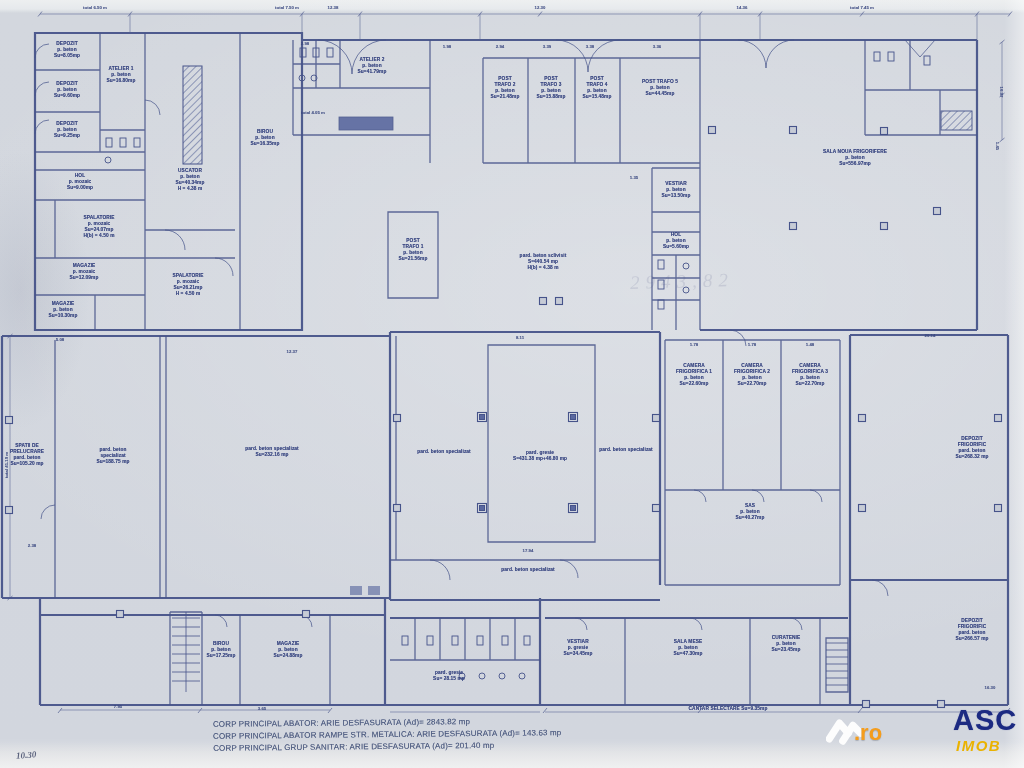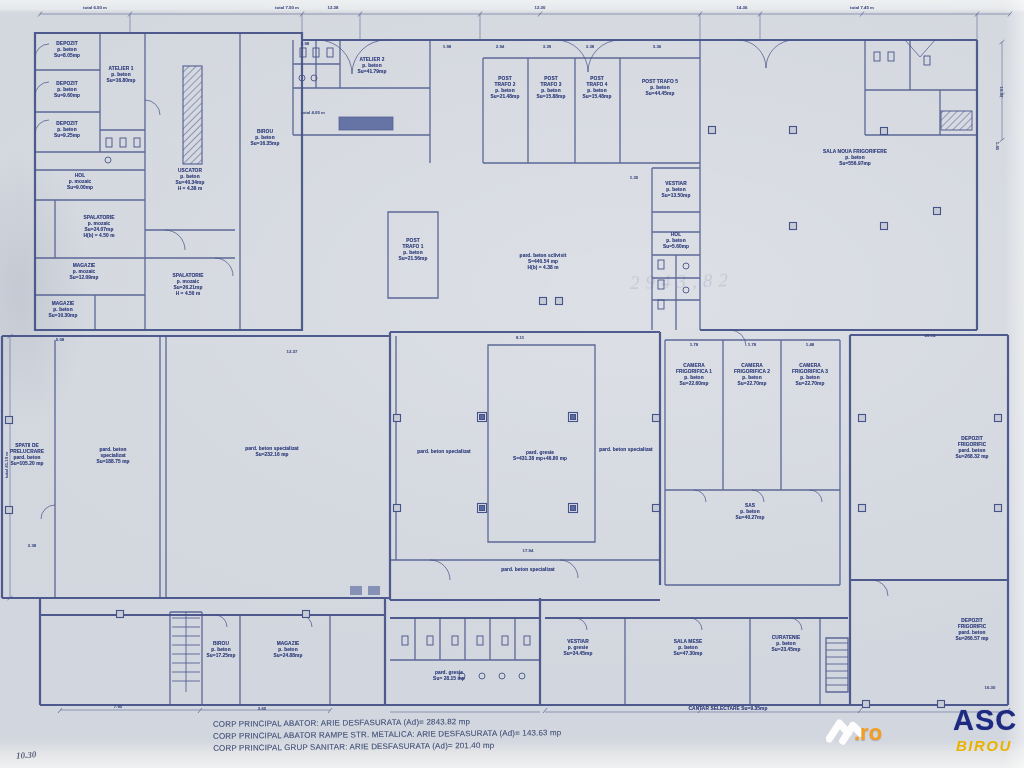--- a/index.html
+++ b/index.html
@@ -380,21 +380,21 @@
   <div id="hand-faint">2943,82</div>
   <div id="hand-bl">10.30</div>
 
   <div id="notes">
     <div>CORP PRINCIPAL ABATOR: ARIE DESFASURATA (Ad)= 2843.82 mp</div>
     <div>CORP PRINCIPAL ABATOR RAMPE STR. METALICA: ARIE DESFASURATA (Ad)= 143.63 mp</div>
     <div>CORP PRINCIPAL GRUP SANITAR: ARIE DESFASURATA (Ad)= 201.40 mp</div>
   </div>
 
   <div id="agency">ASC</div>
-  <div id="agency-sub">BIROU</div>
+  <div id="agency-sub">IMOB</div>
 
   <div id="watermark">
     <span>
       <svg width="38" height="34" viewBox="0 0 34 30">
         <path d="M3 22 L12 8 L20 17" fill="none" stroke="#fdfdfd" stroke-width="6.5" stroke-linecap="round" stroke-linejoin="round"></path>
         <path d="M15 24 L24 10 L31 17" fill="none" stroke="#fdfdfd" stroke-width="6.5" stroke-linecap="round" stroke-linejoin="round"></path>
       </svg>
     </span>
     <span id="wm-tld">.ro</span>
   </div>

